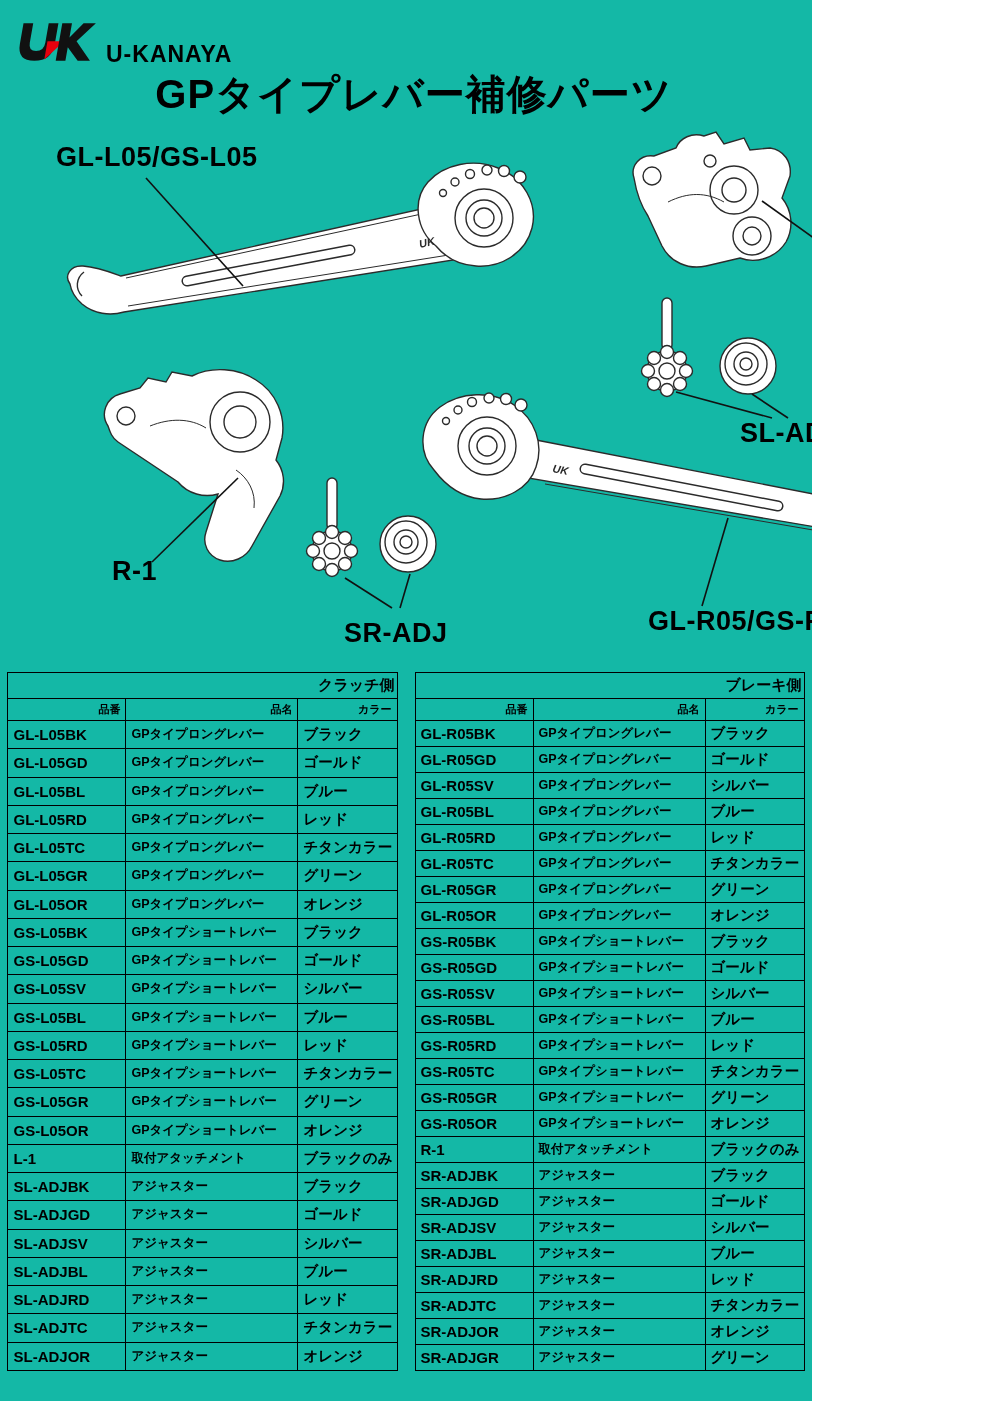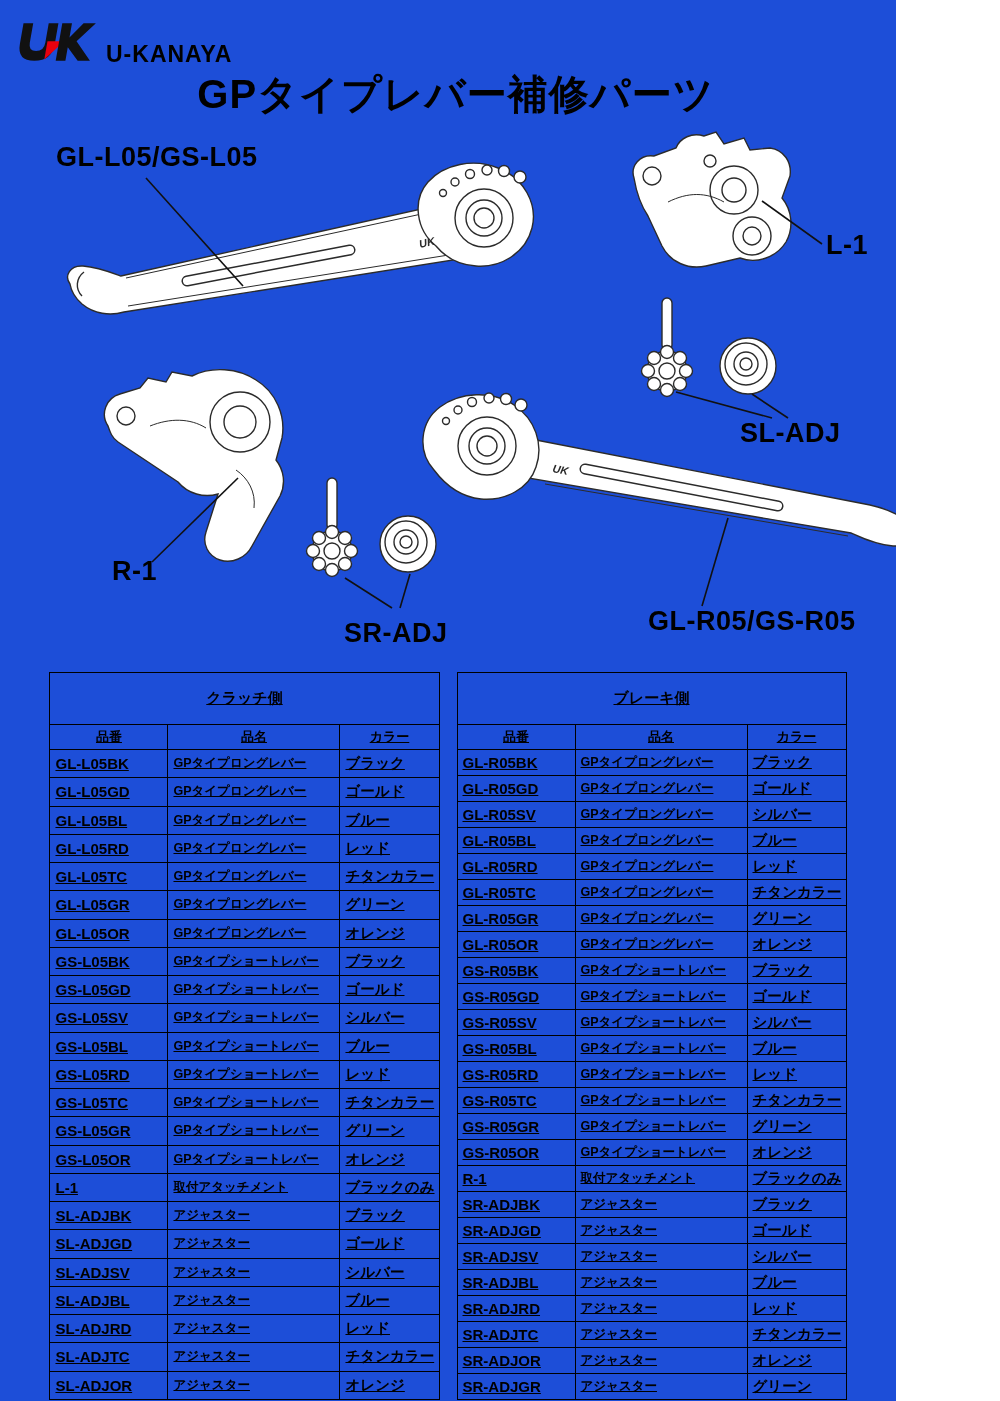--- a/index.html
+++ b/index.html
@@ -1,42 +1,41 @@
 <!DOCTYPE html>
 <html><head>
 <meta charset="utf-8">
 <style>
   * { box-sizing: border-box; }
   html, body { margin:0; padding:0; background:#fff; }
   .page {
-    width:896px; height:1401px; position:relative; overflow:hidden;
-    background:#1d4ed8; color:#000;
+    width:812px; height:1401px; position:relative; overflow:hidden;
+    background:#14b8a6; color:#000;
     font-family:"Liberation Sans", sans-serif;
-    text-decoration:underline;
   }
   
   .header { position:relative; height:126px; }
   .logo { position:absolute; left:16px; top:8px; display:flex; align-items:flex-end; gap:6px; }
   .wordmark { font-size:23px; font-weight:bold; letter-spacing:1px; padding-bottom:8px; }
   .title {
     position:absolute; left:16px; right:0; top:72px; text-align:center;
     font-size:40px; font-weight:bold; letter-spacing:1px; line-height:1.1;
   }
   
   .diagram { position:relative; width:1000px; height:540px; }
   .diagram svg { position:absolute; left:0; top:0; }
   .dlabel { position:absolute; font-size:27px; font-weight:bold; white-space:nowrap; letter-spacing:0.5px; }
   
   .tables { display:flex; justify-content:center; gap:17px; margin-top:6px; }
   table.parts-table { border-collapse:collapse; table-layout:fixed; width:389px; }
   .parts-table th, .parts-table td {
     border:1px solid #000; padding:3px 5px; white-space:nowrap; overflow:hidden; text-align:left;
   }
-  .parts-table .tbl-title th { text-align:center; font-size:15px; font-weight:bold; padding:16px 2px; }
-  .parts-table .tbl-head th { text-align:center; font-size:13px; font-weight:bold; }
+  .parts-table .tbl-title th { text-align:right; font-size:15px; font-weight:bold; padding:3px 2px; }
+  .parts-table .tbl-head th { text-align:right; font-size:11px; font-weight:bold; }
   .parts-table td.col0 { font-weight:bold; font-size:15px; }
   .parts-table td.col1 { font-weight:bold; font-size:12.5px; }
   .parts-table td.col2 { font-weight:bold; font-size:14.5px; }
 </style>
 </head>
 <body>
 
 <div class="page">
 
   <div class="header">

